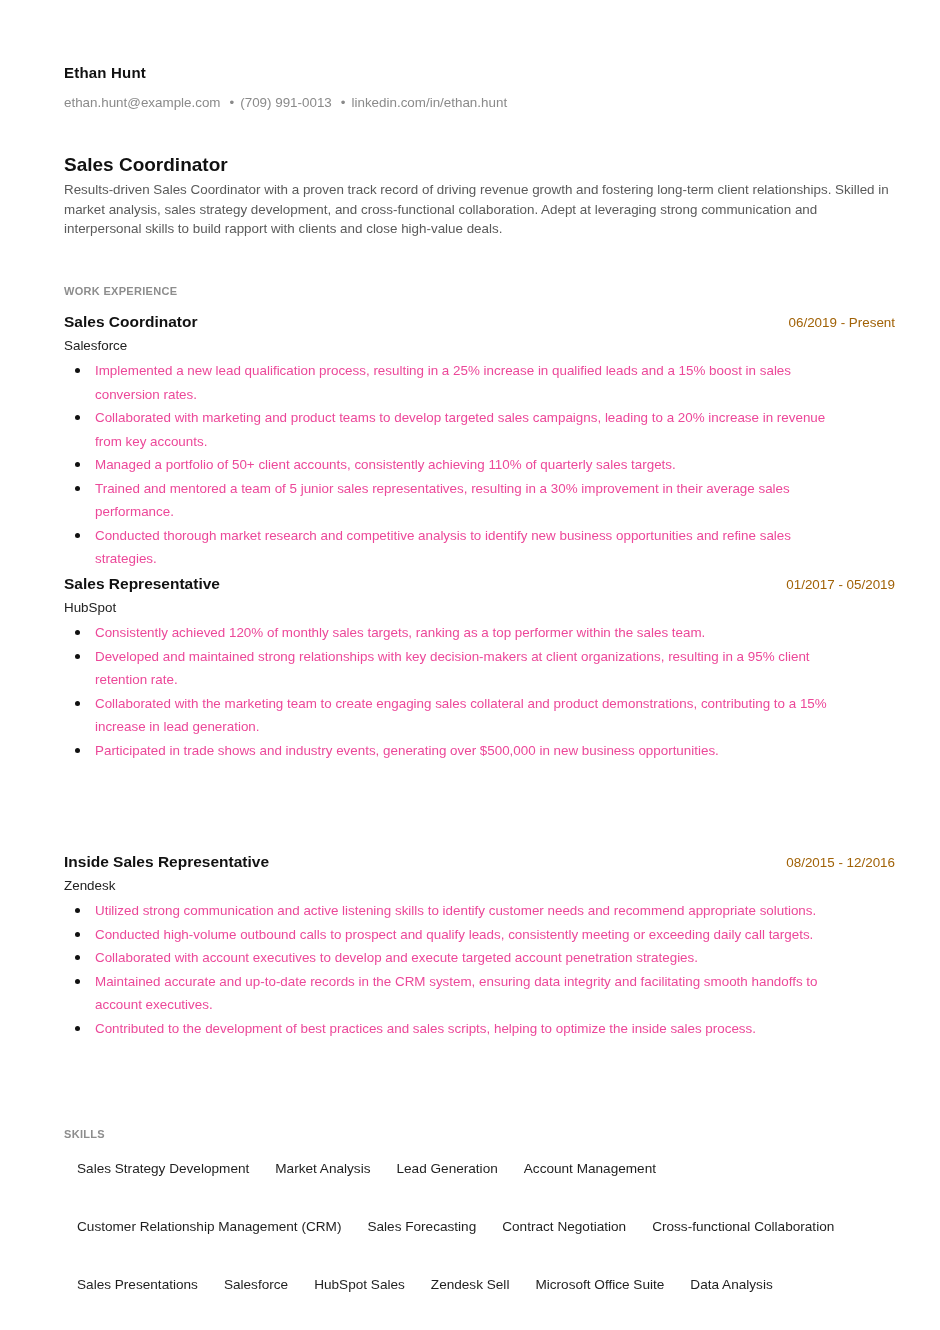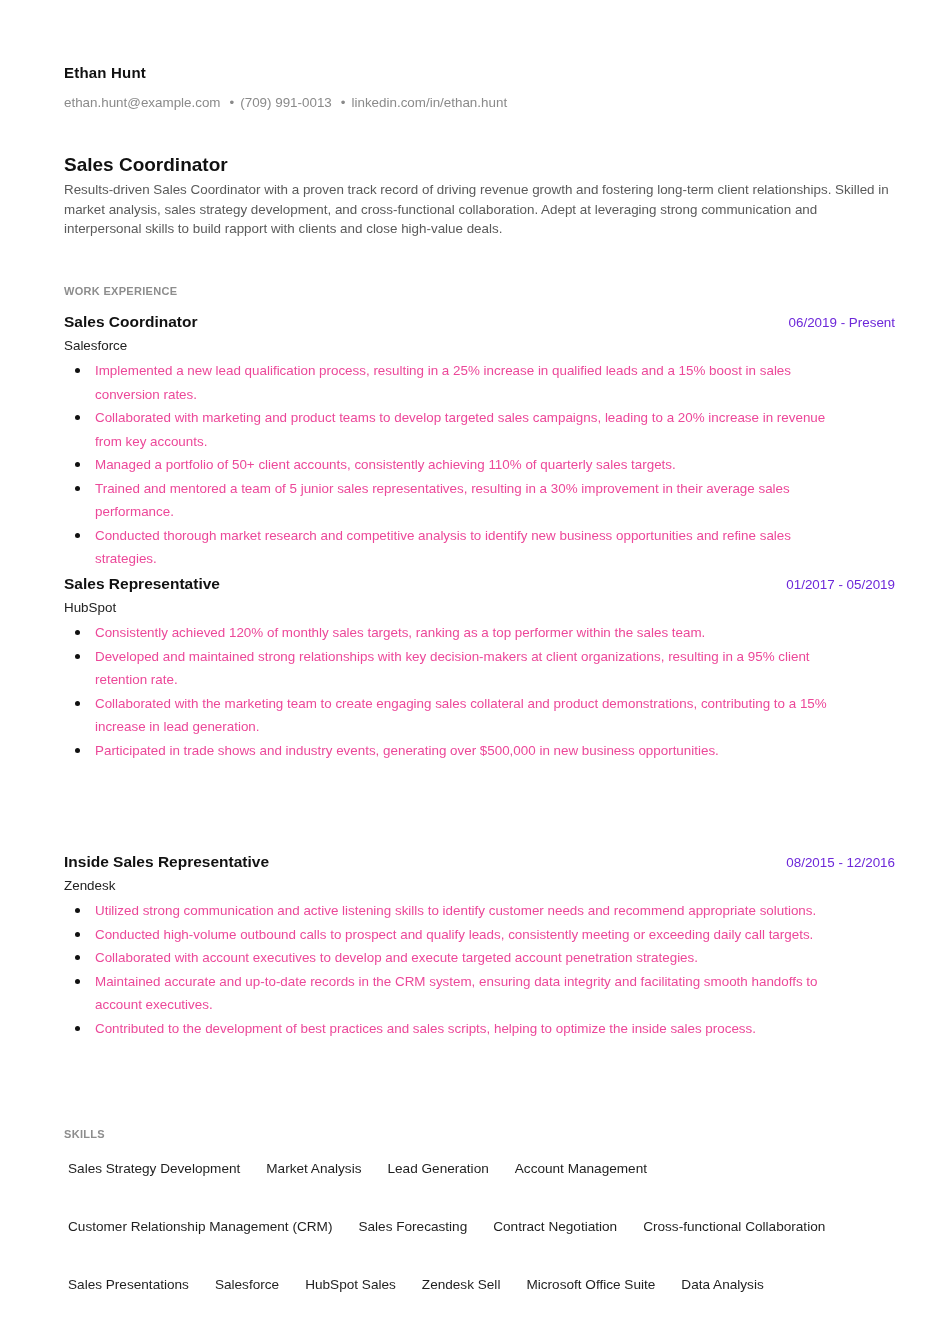--- a/index.html
+++ b/index.html
@@ -79,21 +79,21 @@
       align-items: baseline;
       height: 22px;
     }
     .job-title {
       font-size: 15.5px;
       font-weight: bold;
       color: #111;
     }
     .job-dates {
       font-size: 13.4px;
-      color: #6d28d9;
+      color: #a16207;
     }
     .job-company {
       font-size: 13.4px;
       color: #222;
       margin-top: 0px;
       height: 22px;
       line-height: 22px;
     }
     .bullets {
       list-style: none;
@@ -112,21 +112,21 @@
       position: absolute;
       left: 11px;
       top: 9px;
       width: 5px;
       height: 5px;
       border-radius: 50%;
       background: #111;
     }
     .skills {
       position: absolute;
-      left: 64px;
+      left: 73px;
       top: 1158px;
       width: 840px;
       display: flex;
       flex-wrap: wrap;
       row-gap: 18px;
     }
     .skill {
       font-size: 13.6px;
       color: #1f1f1f;
       padding: 2px 4px;

